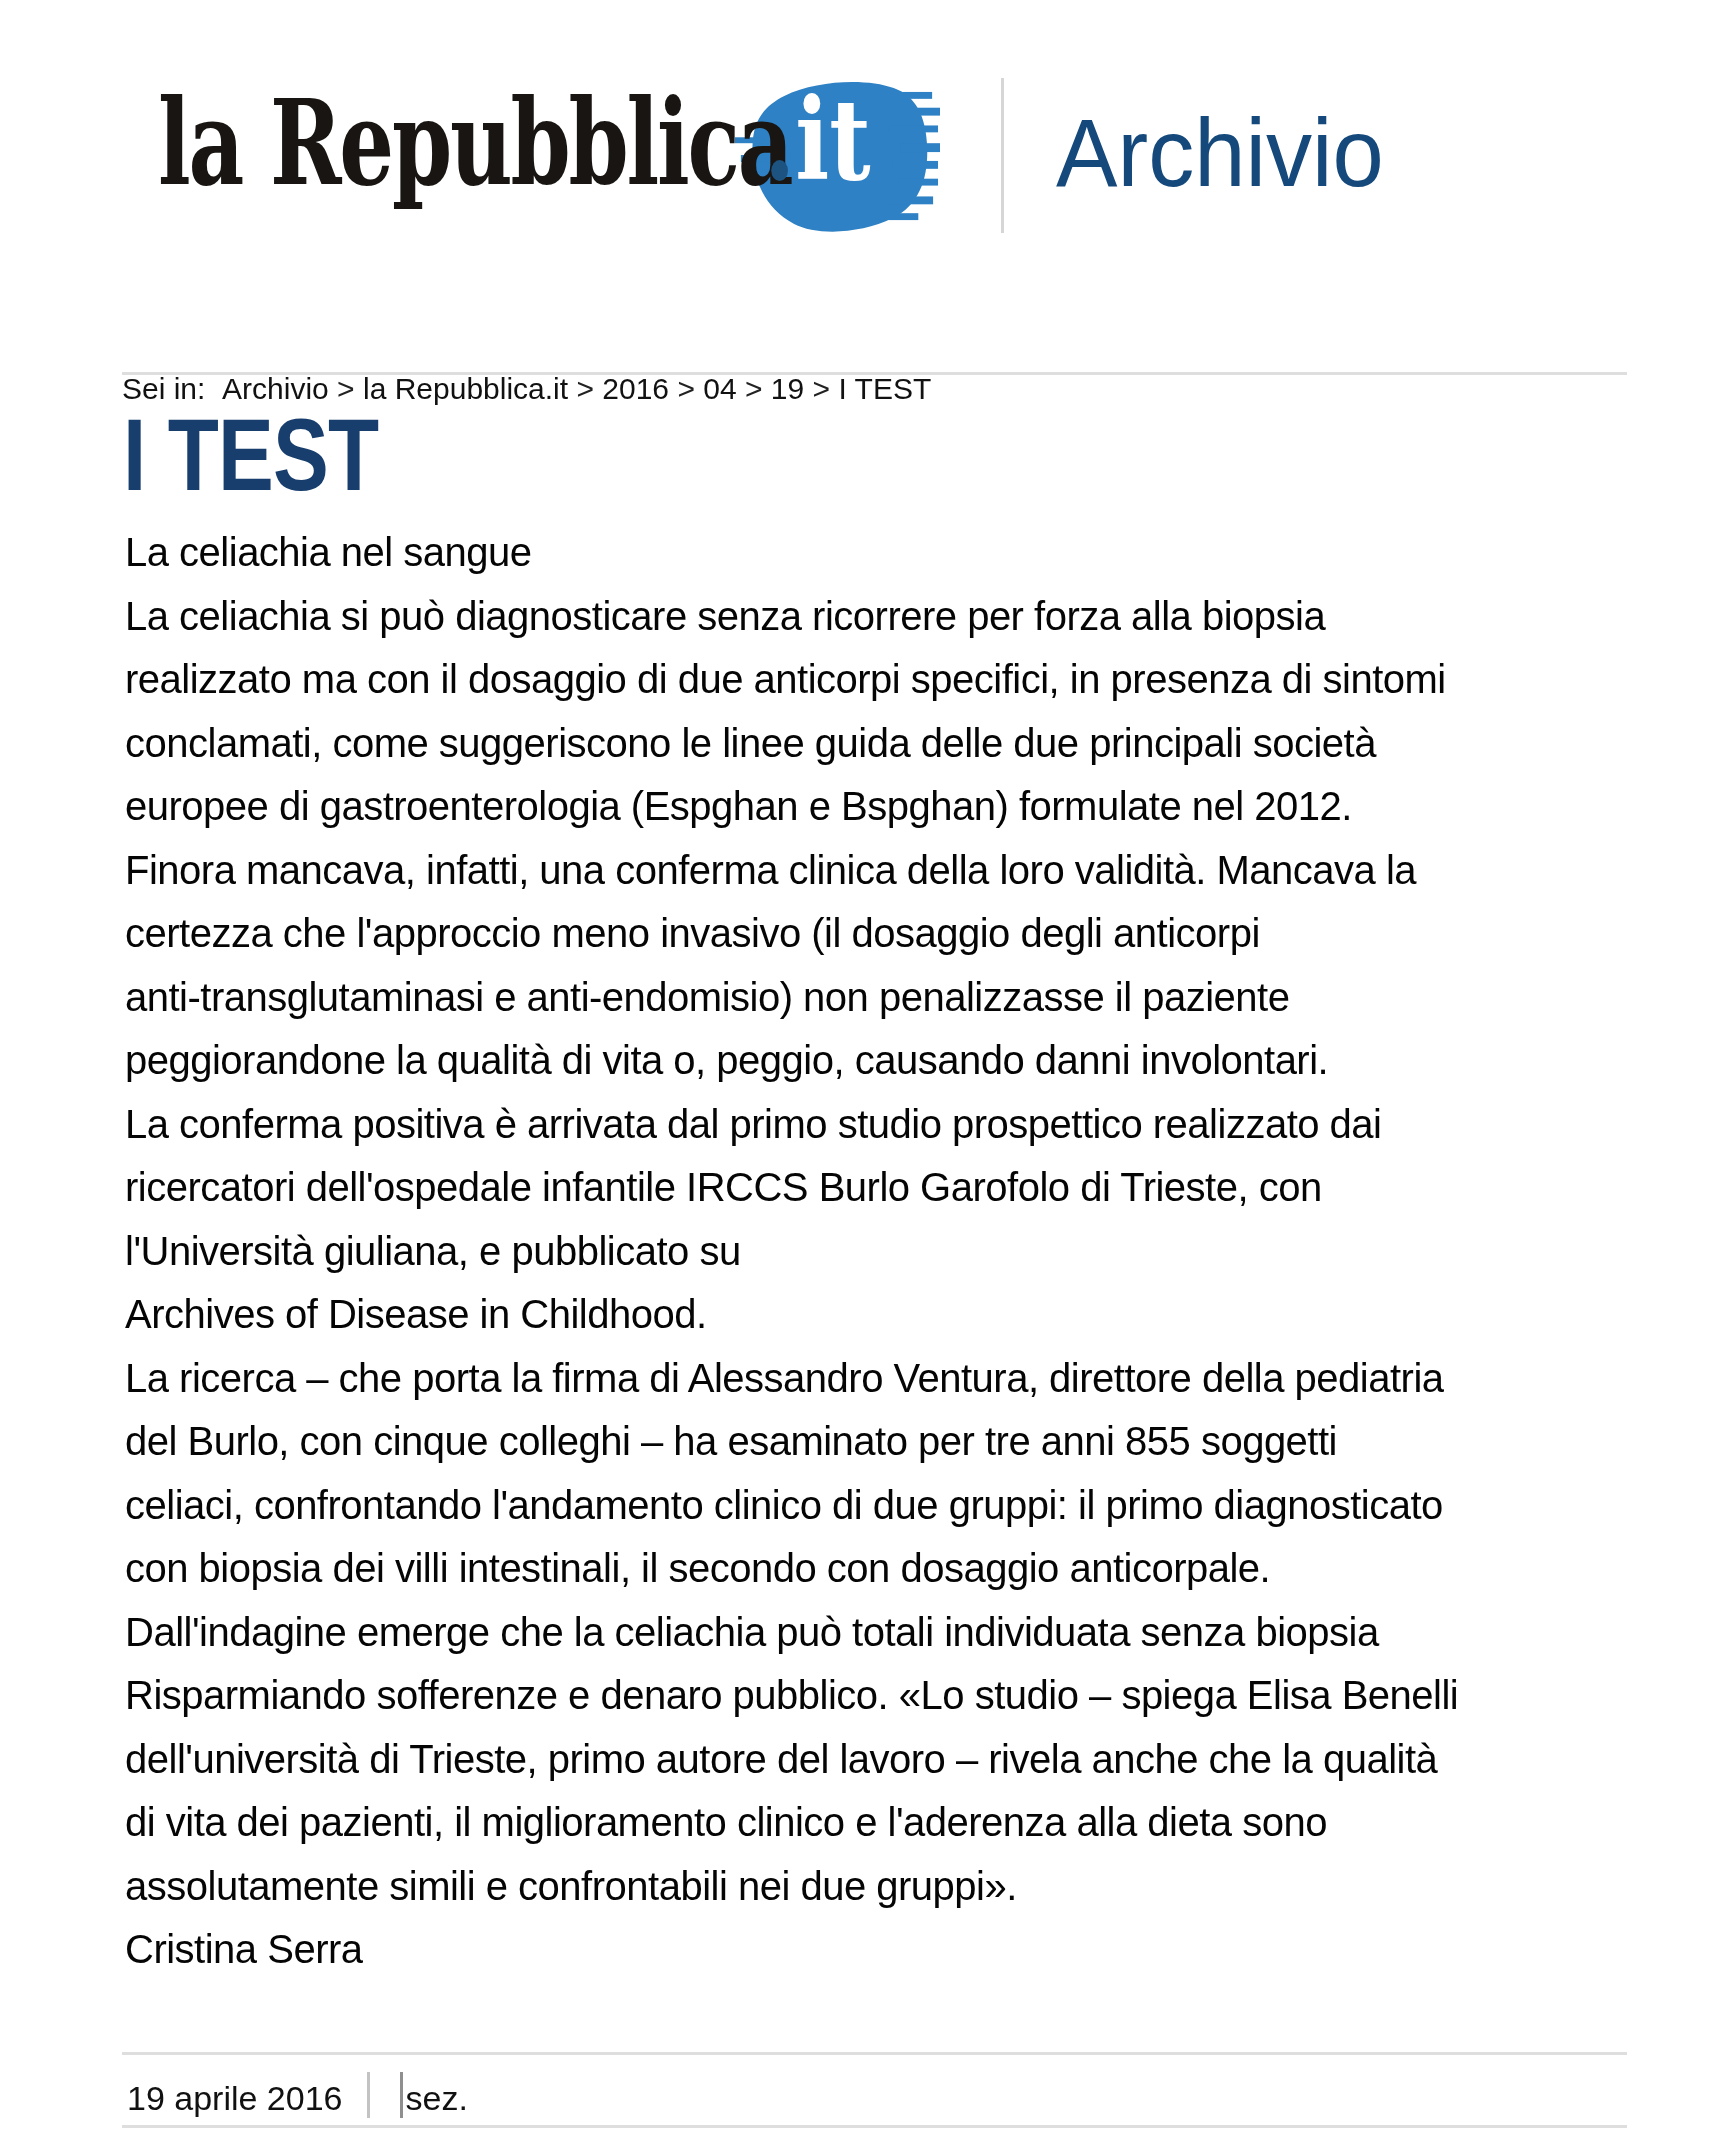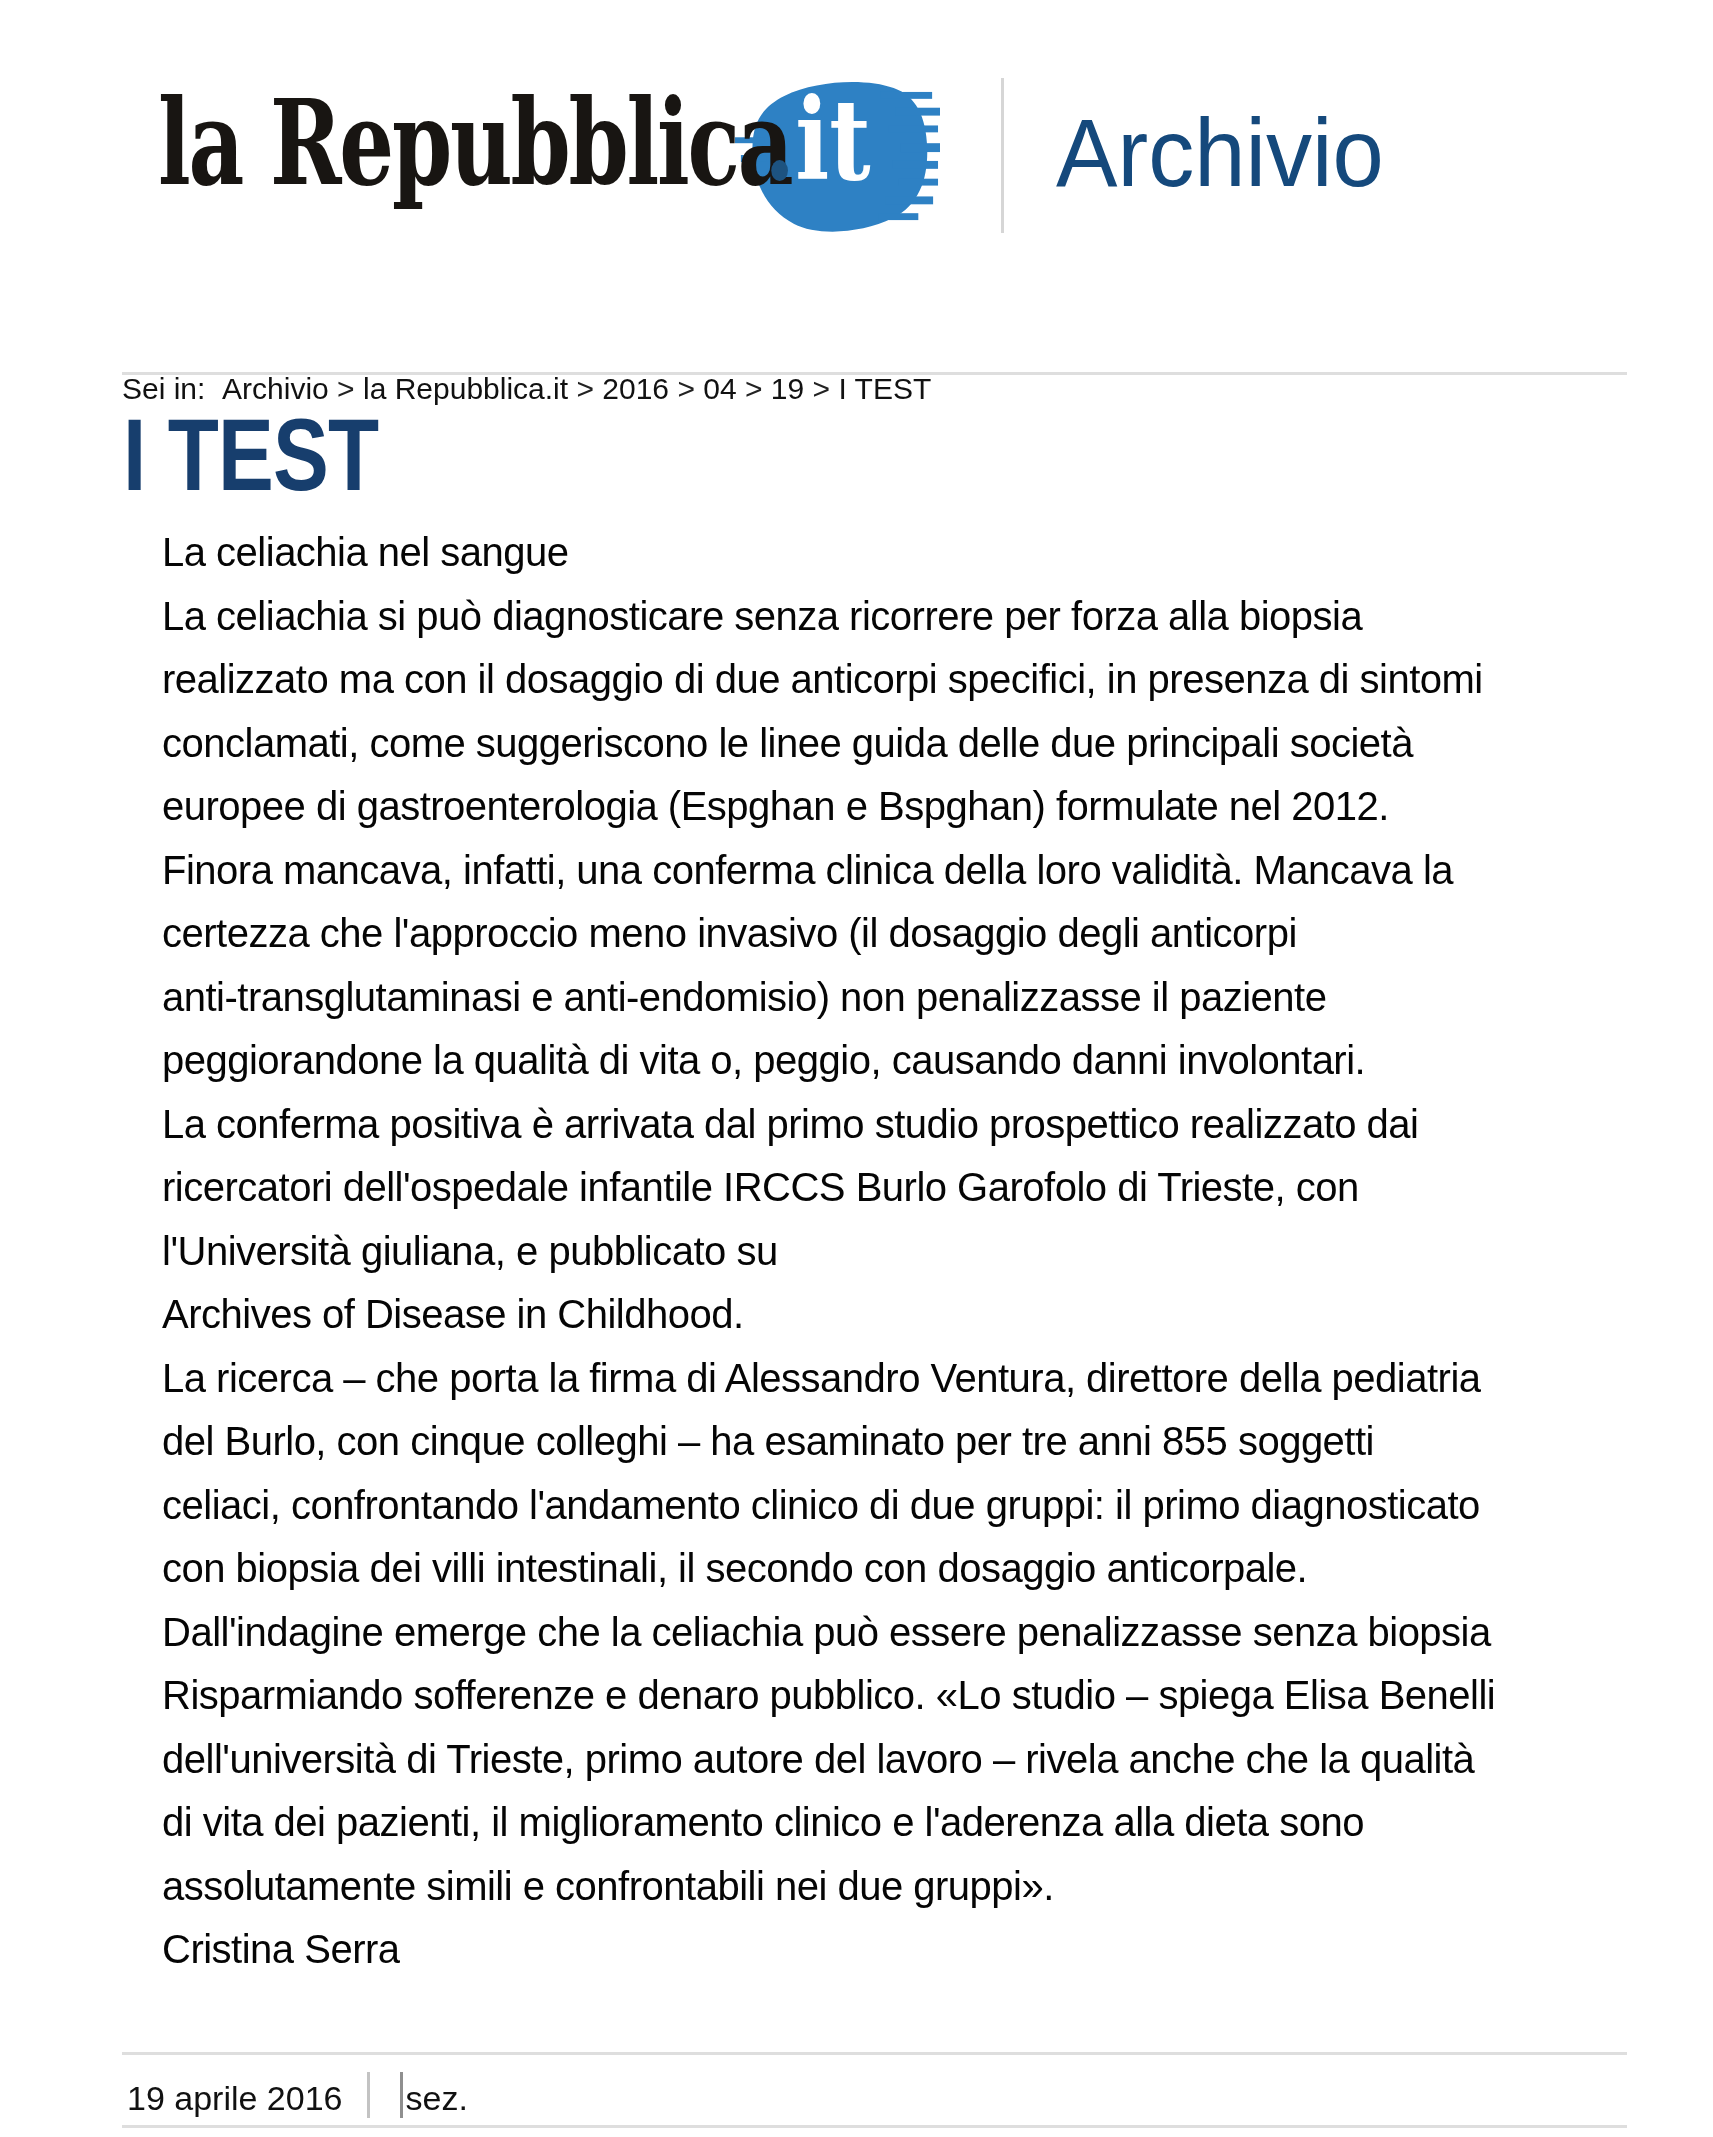--- a/index.html
+++ b/index.html
@@ -32,21 +32,21 @@
   .rule{position:absolute;left:122px;width:1505px;height:3px;background:#dedede;}
   .rule-breadcrumb{top:372px;}
   .rule-footer-top{top:2052px;}
   .rule-bottom{top:2125px;}
 
   
   .title{position:absolute;left:123px;top:404px;margin:0;font-size:102px;font-weight:bold;
          line-height:1;letter-spacing:-1px;transform:scaleX(0.82);transform-origin:0 0;
          white-space:nowrap;}
   .body{position:absolute;left:125px;top:521px;width:1530px;font-size:40px;
-        line-height:63.5px;letter-spacing:-0.5px;color:#050505;margin-left:37px;}
+        line-height:63.5px;letter-spacing:-0.5px;color:#050505;}
   .body-line{white-space:nowrap;}
 
   
   .footer{position:absolute;left:127px;top:2072px;display:flex;align-items:flex-end;
           font-size:34px;color:#111;}
   .vbar{display:inline-block;width:3px;height:46px;}
   .vbar-light{background:#c3c3c3;margin-left:24px;}
   .vbar-dark{background:#8f8f8f;margin-left:30px;margin-right:3px;}
 </style>
 </head>
@@ -95,21 +95,21 @@
       <div class="body-line">anti-transglutaminasi e anti-endomisio) non penalizzasse il paziente</div>
       <div class="body-line">peggiorandone la qualità di vita o, peggio, causando danni involontari.</div>
       <div class="body-line">La conferma positiva è arrivata dal primo studio prospettico realizzato dai</div>
       <div class="body-line">ricercatori dell'ospedale infantile IRCCS Burlo Garofolo di Trieste, con</div>
       <div class="body-line">l'Università giuliana, e pubblicato su</div>
       <div class="body-line">Archives of Disease in Childhood.</div>
       <div class="body-line">La ricerca – che porta la firma di Alessandro Ventura, direttore della pediatria</div>
       <div class="body-line">del Burlo, con cinque colleghi – ha esaminato per tre anni 855 soggetti</div>
       <div class="body-line">celiaci, confrontando l'andamento clinico di due gruppi: il primo diagnosticato</div>
       <div class="body-line">con biopsia dei villi intestinali, il secondo con dosaggio anticorpale.</div>
-      <div class="body-line">Dall'indagine emerge che la celiachia può essere penalizzasse senza biopsia</div>
+      <div class="body-line">Dall'indagine emerge che la celiachia può totali individuata senza biopsia</div>
       <div class="body-line">Risparmiando sofferenze e denaro pubblico. «Lo studio – spiega Elisa Benelli</div>
       <div class="body-line">dell'università di Trieste, primo autore del lavoro – rivela anche che la qualità</div>
       <div class="body-line">di vita dei pazienti, il miglioramento clinico e l'aderenza alla dieta sono</div>
       <div class="body-line">assolutamente simili e confrontabili nei due gruppi».</div>
       <div class="body-line">Cristina Serra</div>
     </div>
 
   <div class="rule rule-footer-top"></div>
 
   <footer class="footer">

